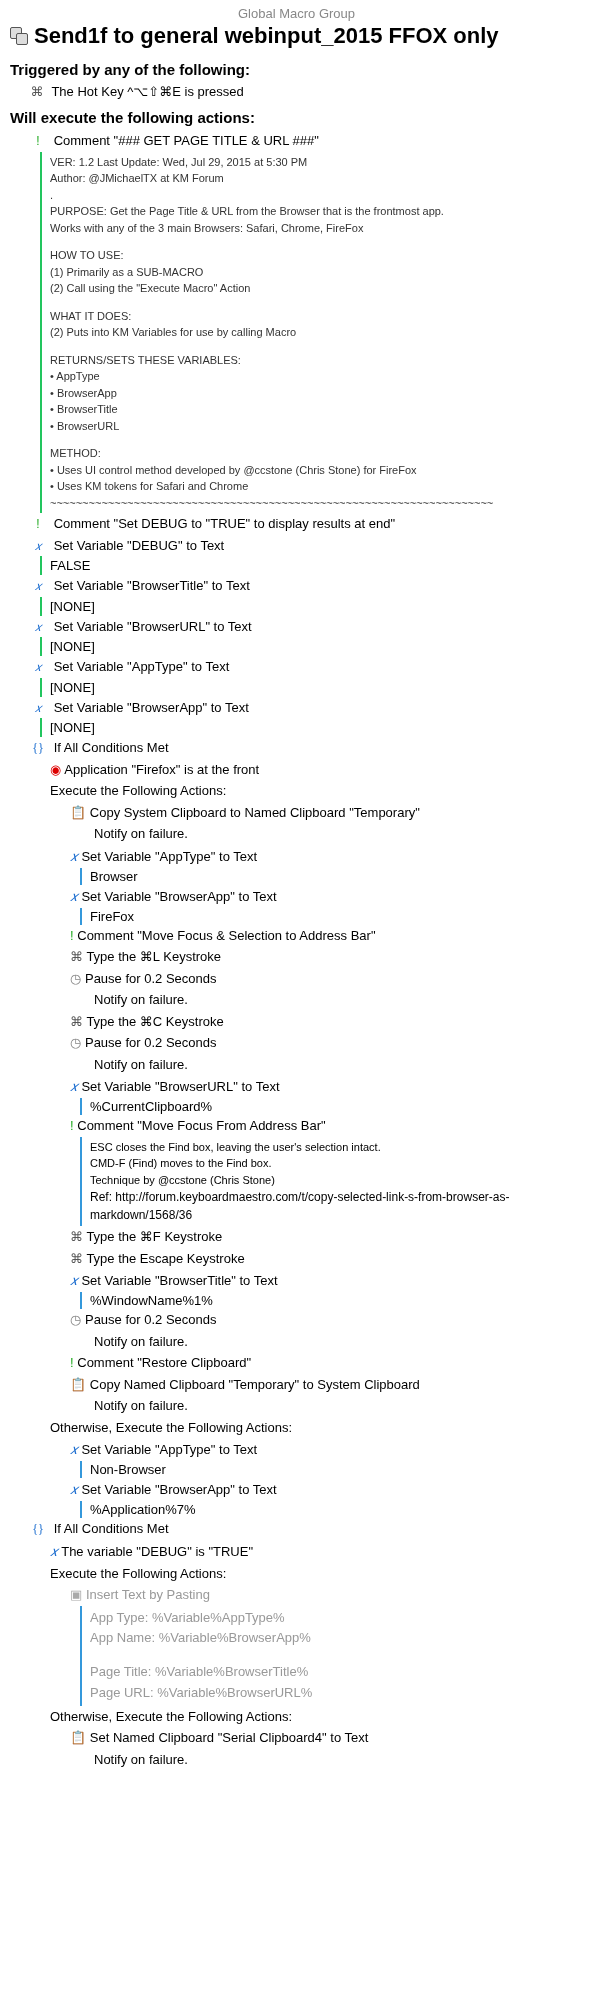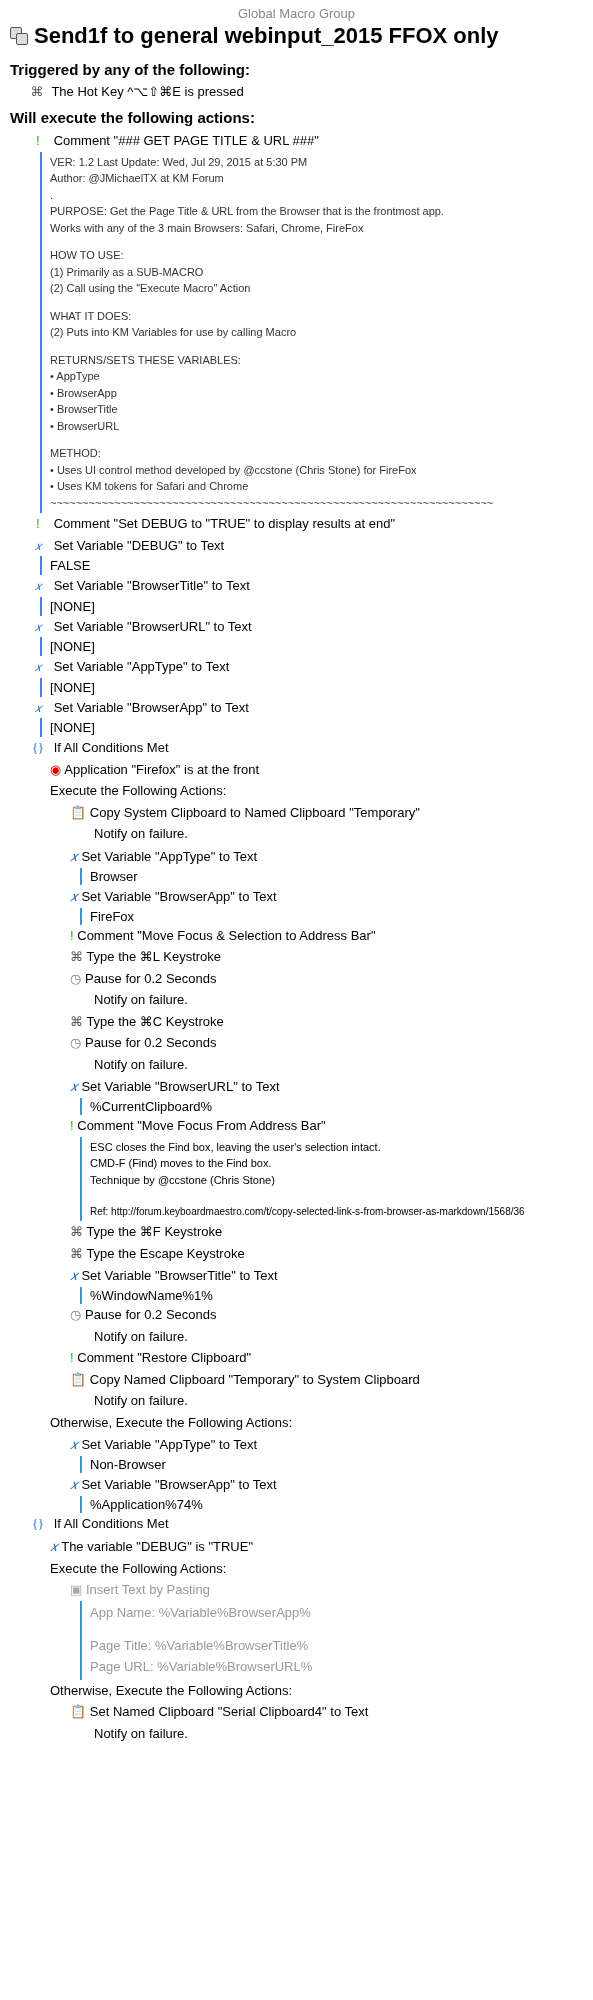--- a/index.html
+++ b/index.html
@@ -86,21 +86,21 @@
     }
     .icon-comment { color: #2a2; }
     .icon-var { color: #2070d0; font-style: italic; font-family: serif; font-size: 14px; }
     .icon-if { color: #2070d0; font-family: serif; }
     .icon-app { color: #d00; }
     .icon-clip { color: #8a6d3b; }
     .icon-key { color: #555; }
     .icon-pause { color: #888; }
     .icon-paste { color: #aaa; }
     .block {
-      border-left: 2px solid #3b82f6;
+      border-left: 2px solid #22c55e;
       margin-left: 40px;
       padding: 2px 8px 2px 8px;
     }
     .block-text {
       font-size: 11px;
       line-height: 1.5;
       color: #333;
     }
     .block-text p {
       margin: 0;
@@ -286,21 +286,21 @@
 <div class="block2">%CurrentClipboard%</div>
 
 <div class="sub-sub-action">
   <span class="icon icon-comment">!</span>
   <span>Comment "Move Focus From Address Bar"</span>
 </div>
 <div class="block3">
   <p>ESC closes the Find box, leaving the user's selection intact.</p>
   <p>CMD-F (Find) moves to the Find box.</p>
   <p>Technique by @ccstone (Chris Stone)</p>
-  <p style="font-size:10px;margin-top:16px;">Ref:  http://forum.keyboardmaestro.com/t/copy-selected-link-s-from-browser-as-markdown/1568/36</p>
+  <p style="font-size:12px;">Ref:  http://forum.keyboardmaestro.com/t/copy-selected-link-s-from-browser-as-markdown/1568/36</p>
 </div>
 
 <div class="sub-sub-action">
   <span class="icon icon-key">⌘</span>
   <span>Type the ⌘F Keystroke</span>
 </div>
 
 <div class="sub-sub-action">
   <span class="icon icon-key">⌘</span>
   <span>Type the Escape Keystroke</span>
@@ -334,37 +334,38 @@
 <div class="sub-sub-action">
   <span class="icon icon-var">𝑥</span>
   <span>Set Variable "AppType" to Text</span>
 </div>
 <div class="block2">Non-Browser</div>
 
 <div class="sub-sub-action">
   <span class="icon icon-var">𝑥</span>
   <span>Set Variable "BrowserApp" to Text</span>
 </div>
-<div class="block2">%Application%74%</div>
+<div class="block2">%Application%7%</div>
 
 <div class="action">
   <span class="icon icon-if">{}</span>
   <span>If All Conditions Met</span>
 </div>
 <div class="sub-action">
   <span class="icon icon-var">𝑥</span>
   <span>The variable "DEBUG" is "TRUE"</span>
 </div>
 <div class="sub-action">Execute the Following Actions:</div>
 
 <div class="sub-sub-action gray-text">
   <span class="icon icon-paste">▣</span>
   <span>Insert Text by Pasting</span>
 </div>
 <div class="paste-block">
+  <p>App Type: %Variable%AppType%</p>
   <p>App Name: %Variable%BrowserApp%</p>
   <div style="height:13px;"></div>
   <p>Page Title: %Variable%BrowserTitle%</p>
   <p>Page URL: %Variable%BrowserURL%</p>
 </div>
 
 <div class="sub-action">Otherwise, Execute the Following Actions:</div>
 
 <div class="sub-sub-action">
   <span class="icon icon-clip">📋</span>

